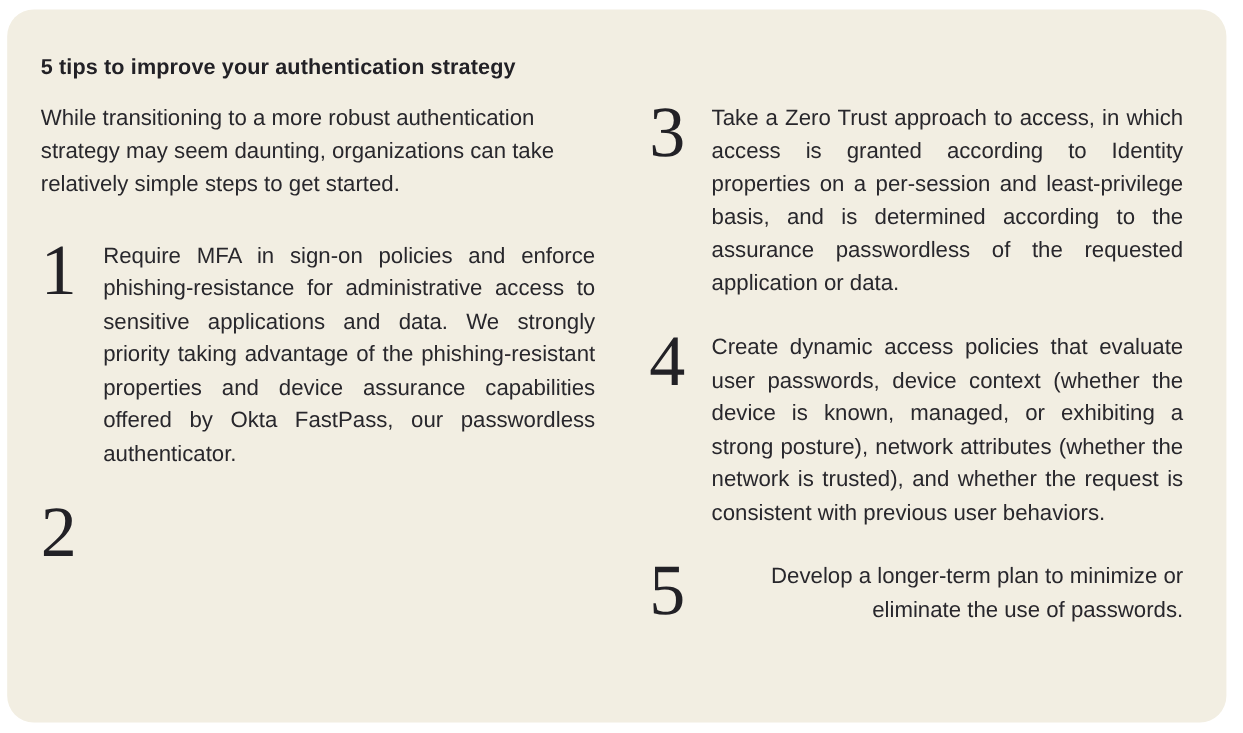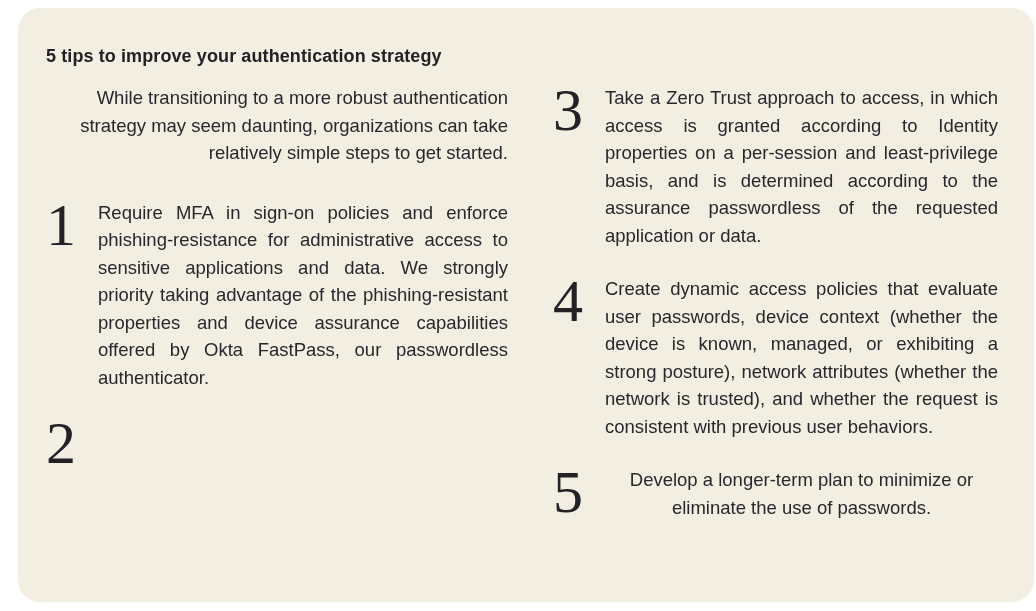--- a/index.html
+++ b/index.html
@@ -5,21 +5,21 @@
   * { margin: 0; padding: 0; box-sizing: border-box; }
   html, body {
     width: 1036px;
     height: 611px;
     background: #ffffff;
     font-family: "Liberation Sans", sans-serif;
     overflow: hidden;
   }
   .card {
     position: absolute;
-    left: 18px;
+    left: 6px;
     top: 8px;
     width: 1016px;
     height: 594px;
     background: #f2eee2;
     border-radius: 22px;
     padding: 38px 36px 30px 28px;
   }
   .card-title {
     font-size: 18px;
     font-weight: 700;
@@ -31,21 +31,20 @@
     display: flex;
     gap: 45px;
   }
   .col-left  { flex: 0 0 462px; }
   .col-right { flex: 1 1 auto; }
   .intro {
     font-size: 18.5px;
     line-height: 27.5px;
     color: #28272c;
     margin-bottom: 32px;
-    text-align: right;
   }
   .tip {
     display: flex;
     align-items: flex-start;
     margin-bottom: 26px;
   }
   .tip:last-child { margin-bottom: 0; }
   .tip-number {
     flex: 0 0 52px;
     font-family: "Liberation Serif", serif;
@@ -55,21 +54,21 @@
     color: #222126;
     margin-top: 1px;
   }
   .tip-text {
     flex: 1 1 auto;
     font-size: 18.5px;
     line-height: 27.5px;
     color: #28272c;
     text-align: justify;
   }
-  .tip-text.no-justify { text-align: center; }
+  .tip-text.no-justify { text-align: right; }
 </style>
 </head>
 <body>
 
 <div class="card">
 
   <h1 class="card-title">5 tips to improve your authentication strategy</h1>
 
   <div class="columns">
 

